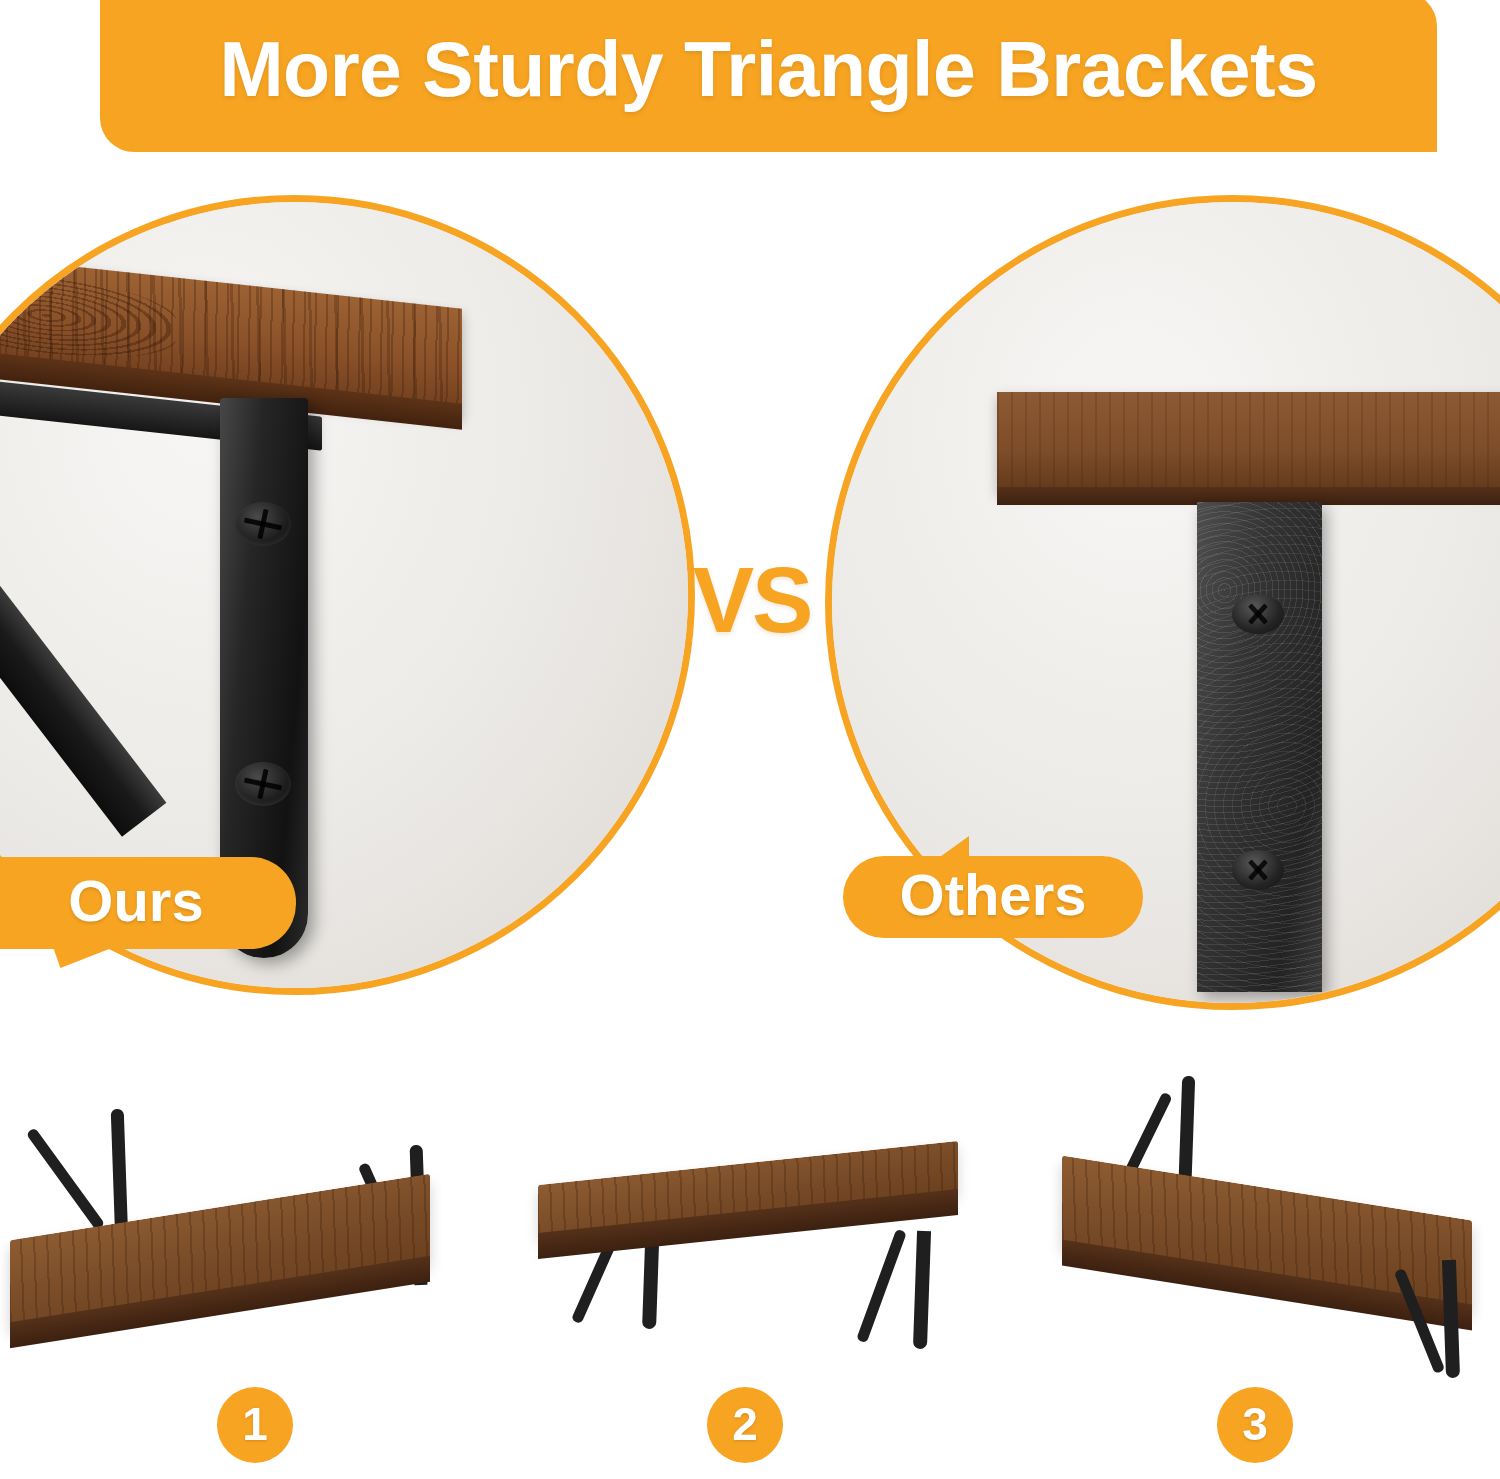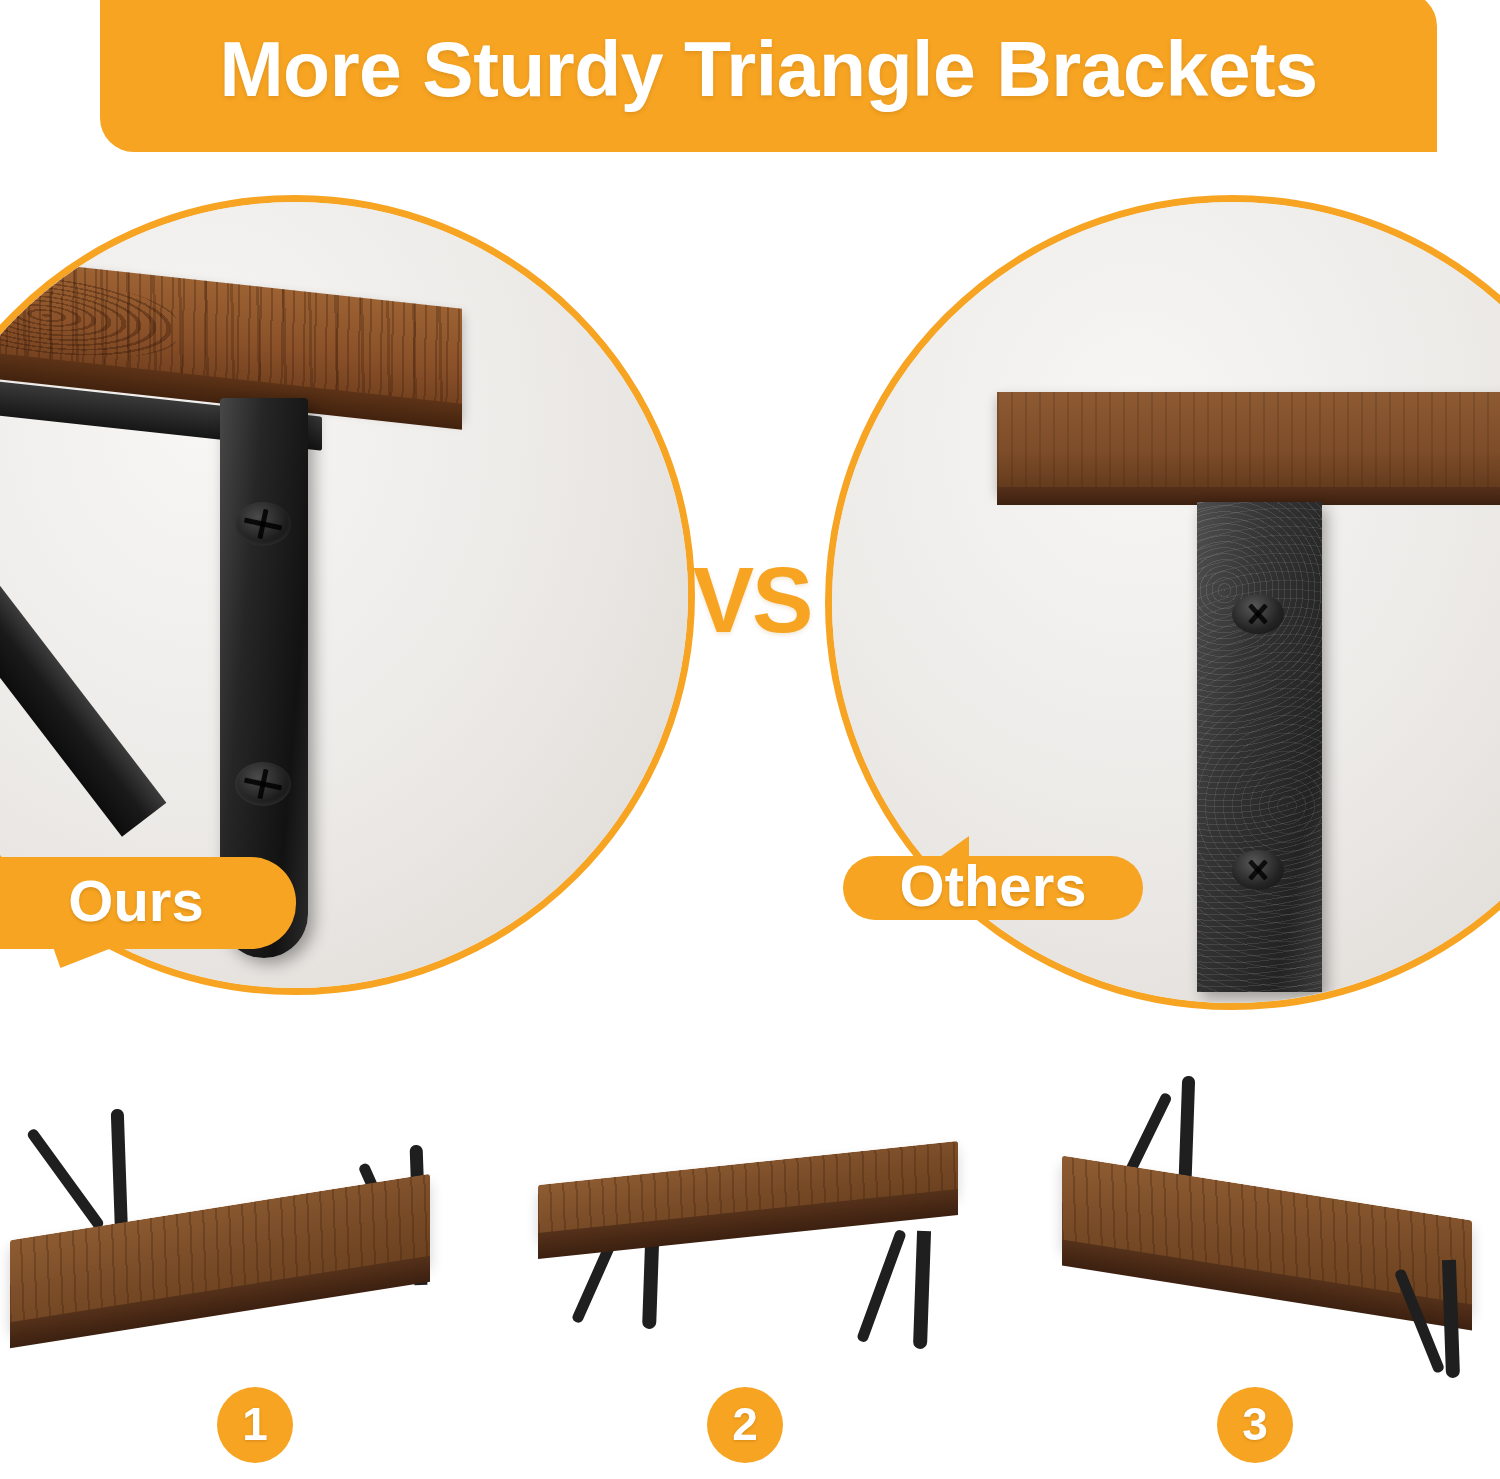--- a/index.html
+++ b/index.html
@@ -156,21 +156,21 @@
     background:#F7A422;
     color:#fff;
     font-size:58px;
     font-weight:bold;
     display:flex; align-items:center; justify-content:center;
     border-radius:45px;
     padding-bottom:6px;
     text-shadow:0 2px 3px rgba(130,76,0,.25);
   }
   #ours-badge  { left:-24px; top:857px; width:320px; height:92px; border-radius:24px 45px 45px 24px; }
-  #others-badge{ left:843px; top:856px; width:300px; height:64px; }
+  #others-badge{ left:843px; top:856px; width:300px; height:82px; }
   #others-badge-tail{
     position:absolute; left:925px; top:836px;
     width:44px; height:26px;
     background:#F7A422;
     clip-path:polygon(18% 100%, 100% 0%, 100% 100%);
   }
   #ours-badge-tail{
     position:absolute; left:52px; top:944px;
     width:70px; height:24px;
     background:#F7A422;

